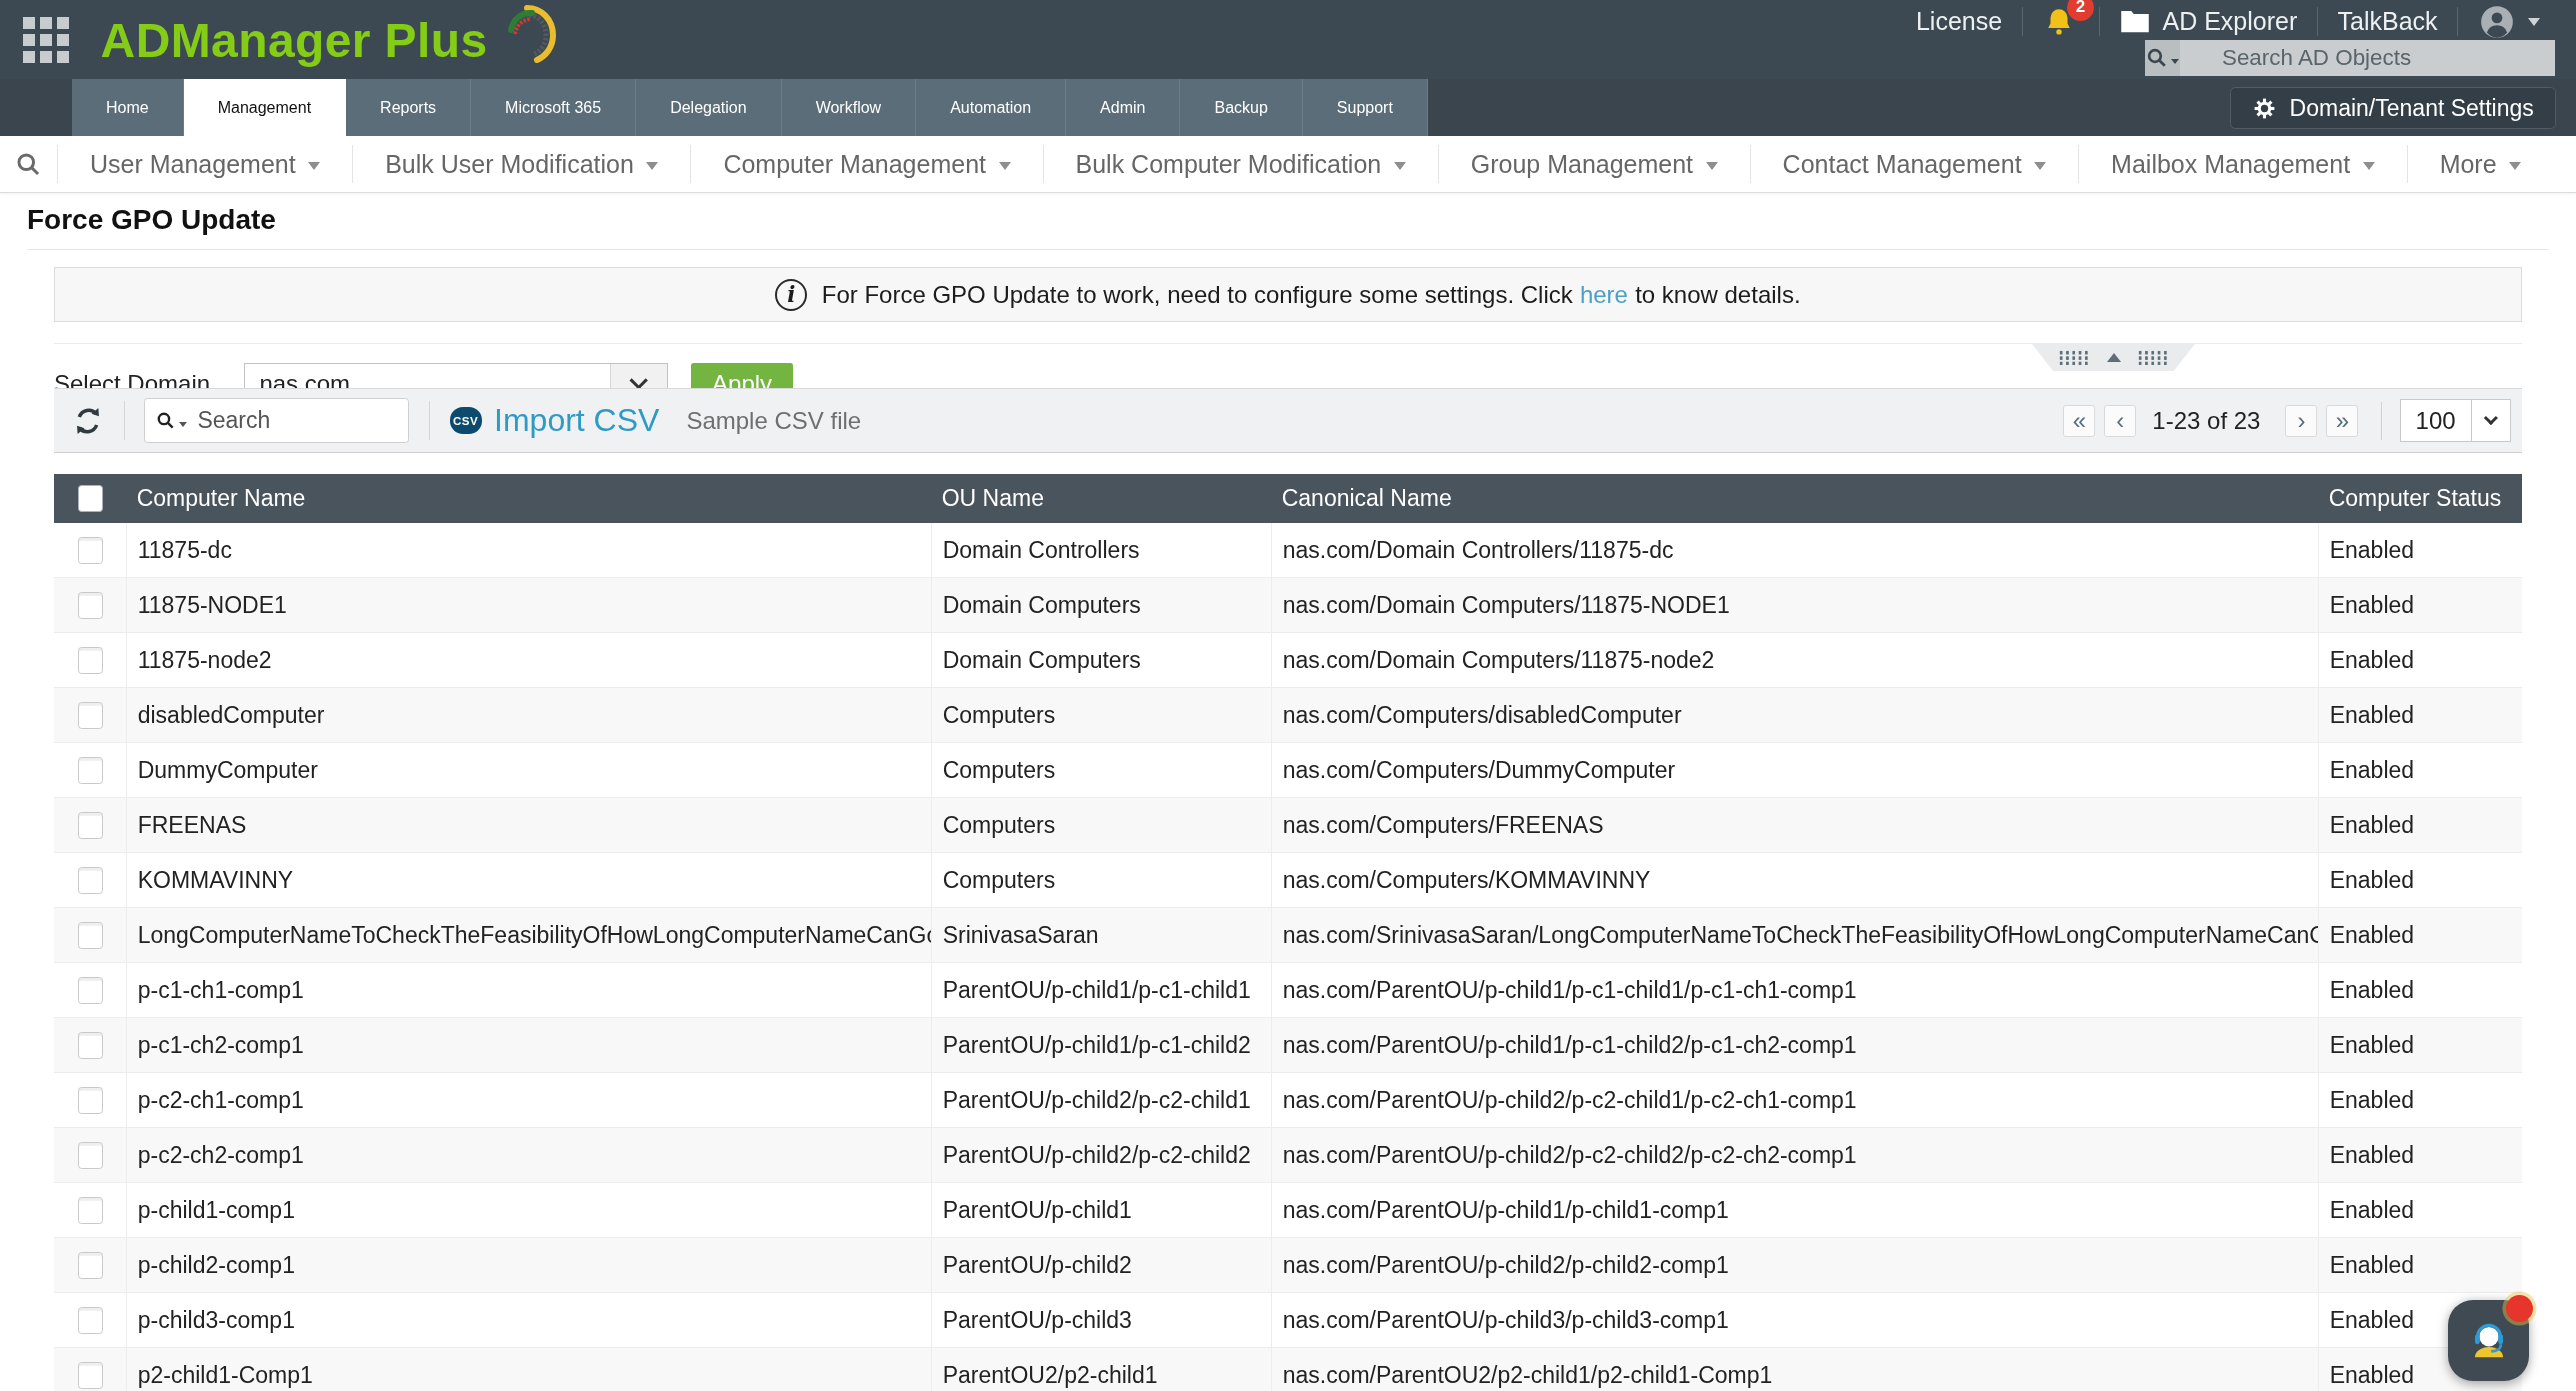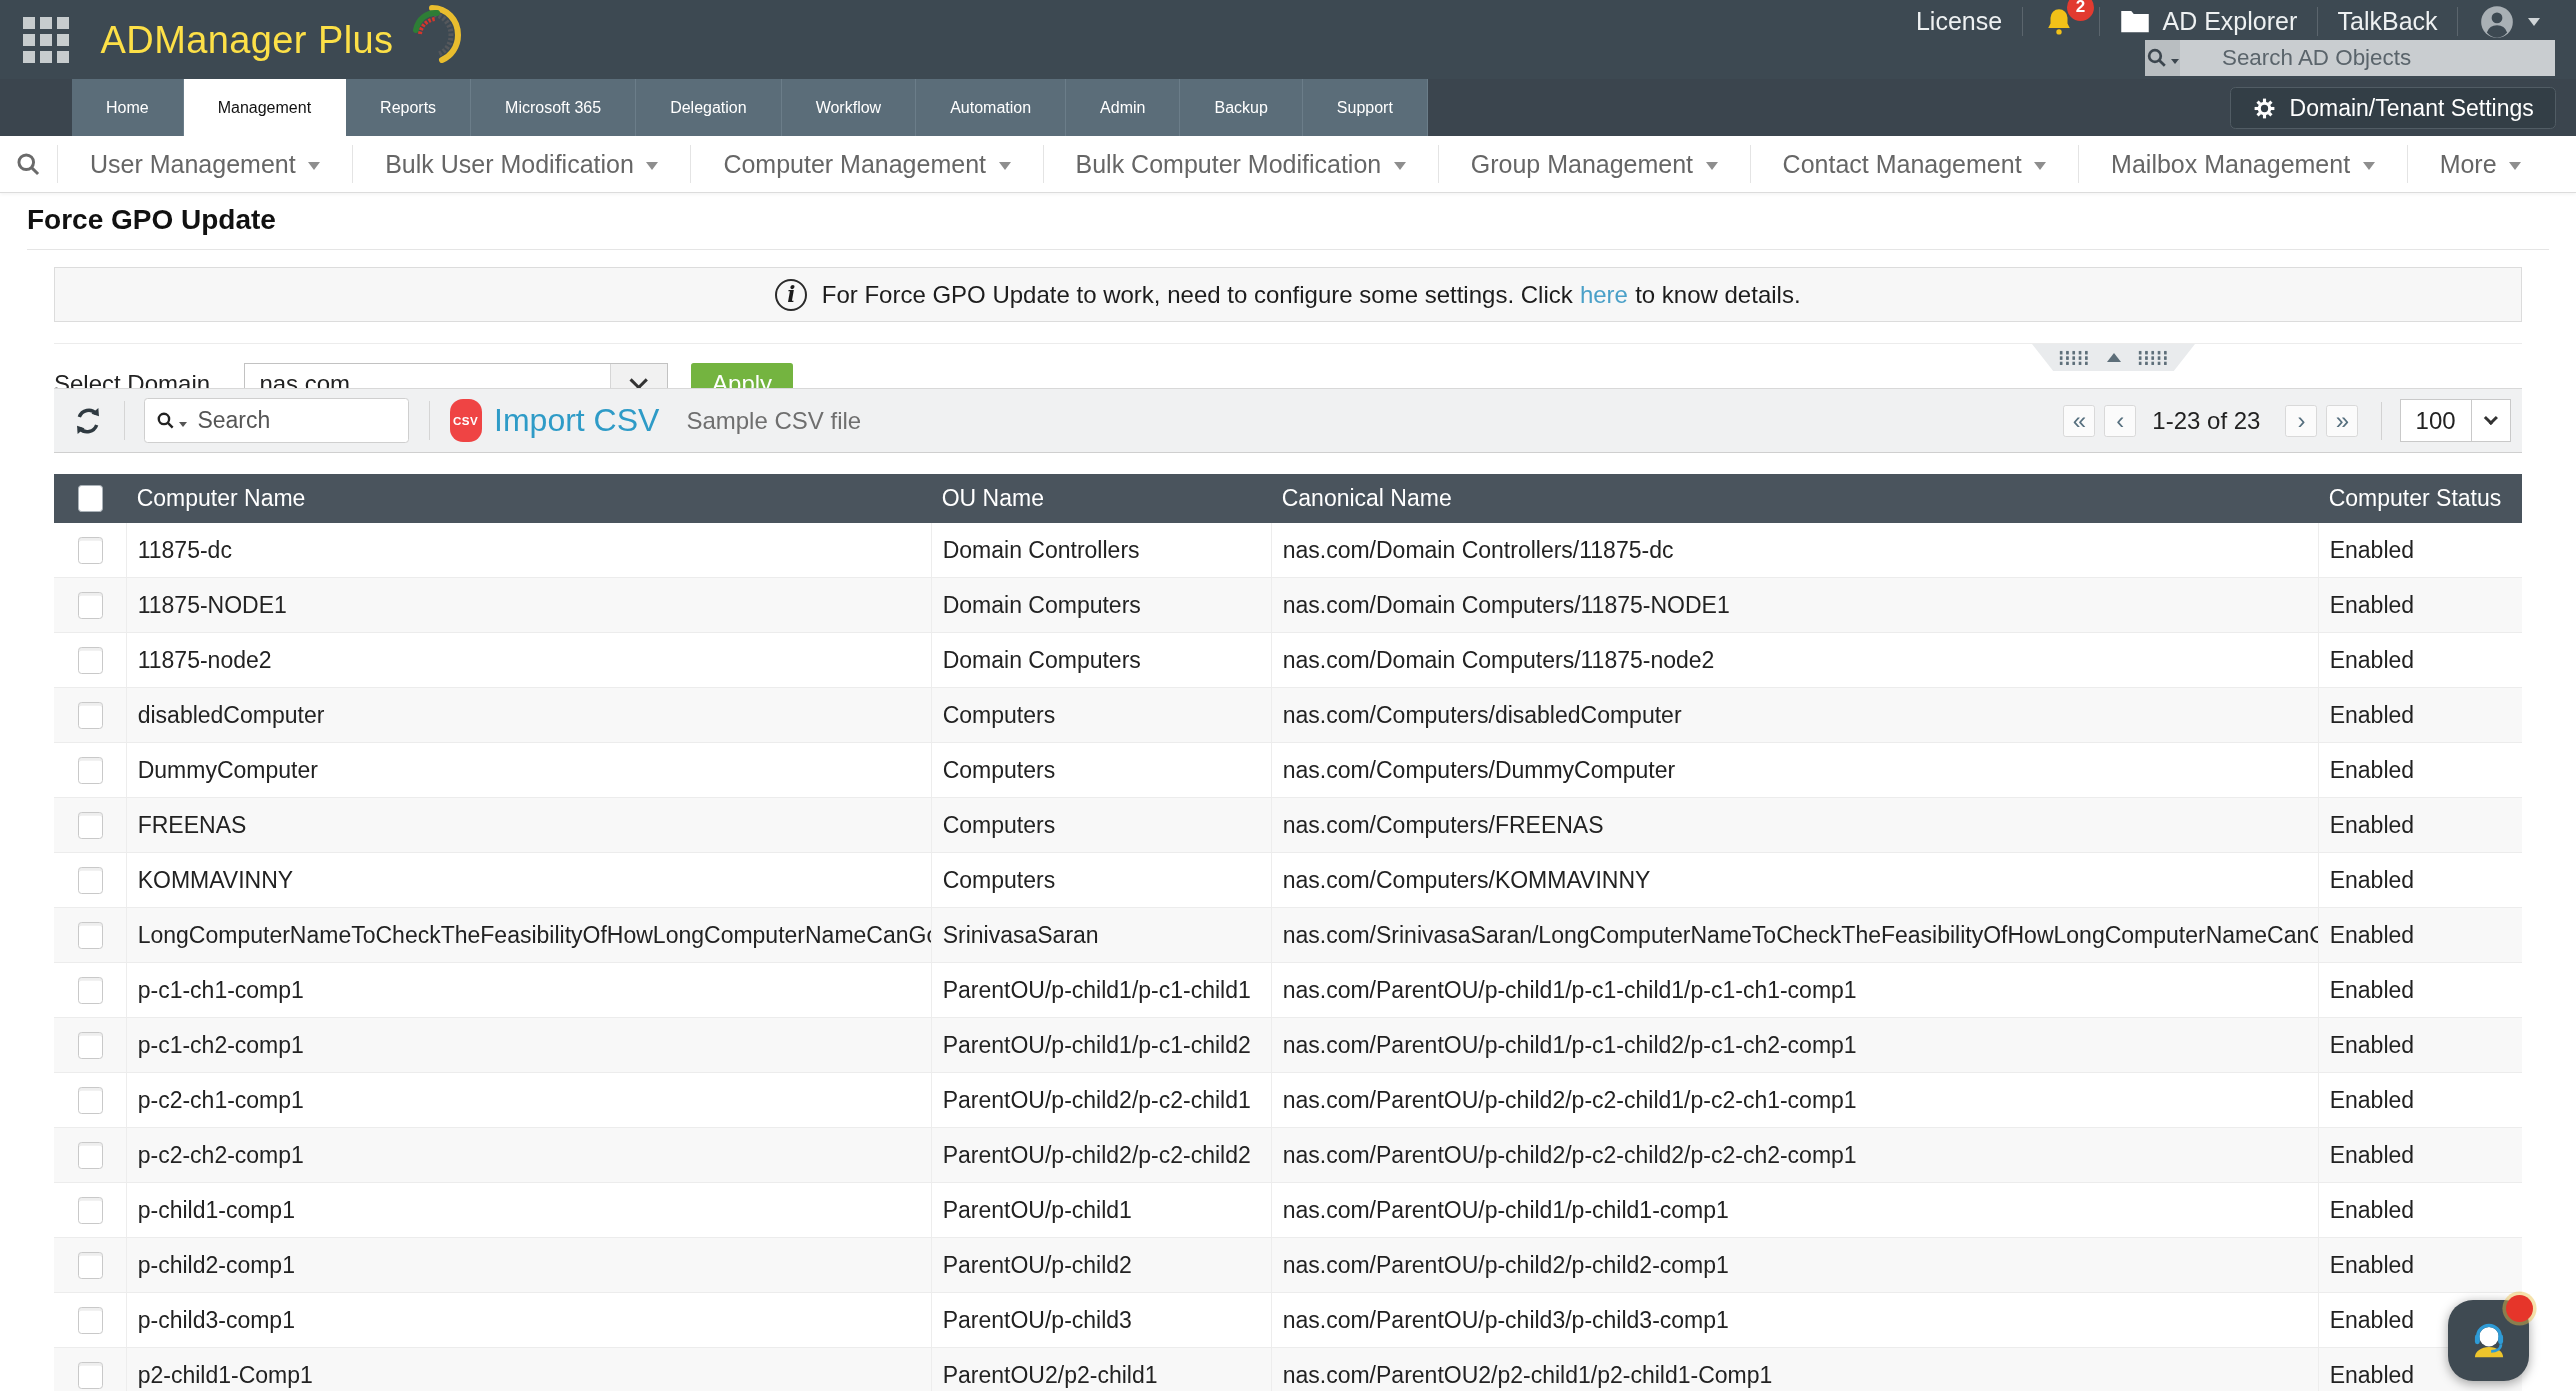--- a/index.html
+++ b/index.html
@@ -4,21 +4,21 @@
 <style>
   * { margin:0; padding:0; box-sizing:border-box; }
   html,body { width:2576px; height:1392px; overflow:hidden; }
   body { position:relative; background:#fff; font-family:"Liberation Sans","DejaVu Sans",sans-serif; color:#222; }
 
   
   .tophdr { position:absolute; top:0; left:0; right:0; height:79px; background:#3d4952; }
   .logo-wrap { position:absolute; left:23px; top:12.5px; height:55px; display:flex; align-items:center; }
   .grid-icon { display:grid; grid-template-columns:repeat(3,11.6px); grid-gap:5.4px; margin-right:32px; }
   .grid-icon span { width:11.6px; height:11.6px; background:#c7ccce; }
-  .logo-text { color:#fde047; font-size:38px; font-weight:400; letter-spacing:0.4px; }
+  .logo-text { color:#84cc16; font-size:48px; font-weight:700; letter-spacing:0.4px; }
   .swirl { margin-left:9px; margin-top:-7.2px; }
 
   .hdr-links { position:absolute; top:0; right:16px; height:43px; display:flex; align-items:center; color:#eef1f2; font-size:25px; }
   .hdr-link { padding:0 19.7px; display:flex; align-items:center; gap:12.5px; }
   .hdr-vdiv { width:0.9px; height:29px; background:#5b656d; }
   .bell-wrap { position:relative; padding:0 23px 0 19.7px; display:flex; align-items:center; }
   .badge { position:absolute; top:-10.7px; right:5.4px; min-width:27px; height:27px; border-radius:13.4px; background:#e23b30; color:#fff; font-size:17px; font-weight:700; display:flex; align-items:center; justify-content:center; padding:0 5.4px; }
   .caret-sm { width:0; height:0; border-left:6.3px solid transparent; border-right:6.3px solid transparent; border-top:8px solid #cfd4d7; }
 
   .hdr-search { position:absolute; top:40px; right:21.5px; width:410px; height:36px; background:#c9cdd0; display:flex; align-items:center;gap:29px; }
@@ -59,21 +59,21 @@
   .collapse-handle { position:absolute; top:344px; left:2032px; width:163px; height:27px; background:#e9ebed; clip-path:polygon(0 0,100% 0,87% 100%,13% 100%); display:flex; align-items:center; justify-content:center; gap:16px; cursor:pointer; }
   .dots { width:33px; height:15px; background-image:radial-gradient(circle,#5d6e79 1.6px,transparent 1.8px); background-size:6.3px 5.4px; }
   .tri-up { width:0; height:0; border-left:7.2px solid transparent; border-right:7.2px solid transparent; border-bottom:9.8px solid #5d6e79; }
 
   
   .toolbar { position:absolute; top:388px; left:54px; right:54px; height:65px; background:#f0f1f2; border-top:0.9px solid #d8d8d8; border-bottom:0.9px solid #cfcfcf; display:flex; align-items:center; padding-left:18px; }
   .tdiv { width:0.9px; height:39px; background:#d5d5d5; margin:0 19.7px; }
   .tsearch { display:flex; align-items:center; background:#fff; border:0.9px solid #cfcfcf; border-radius:3.6px; width:265px; height:45px; padding:0 10.7px; gap:3.6px; }
   .tsearch input { border:none; outline:none; font-size:23px; width:100%; color:#333; font-family:inherit; }
   .tsearch input::placeholder { color:#555; }
-  .csv-icon { width:32px; height:43px; background:#ef4444; border-radius:13px; color:#fff; font-size:11.6px; font-weight:700; display:flex; align-items:center; justify-content:center; letter-spacing:0.4px; margin-right:12.5px; }
+  .csv-icon { width:32px; height:27px; background:#0c4a6e; border-radius:13px; color:#fff; font-size:11.6px; font-weight:700; display:flex; align-items:center; justify-content:center; letter-spacing:0.4px; margin-right:12.5px; }
   .import-link { color:#2e9bc7; font-size:32px; cursor:pointer; }
   .sample-link { color:#6f6f6f; font-size:24px; margin-left:27px; cursor:pointer; }
   .pager { margin-left:auto; display:flex; align-items:center; padding-right:10.7px; }
   .pbtn { width:32px; height:32px; border:0.9px solid #d9d9d9; background:#fbfbfb; border-radius:2.7px; color:#57707f; font-size:24px; line-height:29px; text-align:center; margin-left:9px; cursor:pointer; font-family:inherit; }
   .range { font-size:24px; color:#222; margin:0 16px; }
   .pager-div { width:0.9px; height:38px; background:#d2d2d2; margin:0 18px 0 23px; }
   .size-select { width:111px; height:43px; background:#fff; border:0.9px solid #c9c9c9; display:flex; align-items:center; cursor:pointer; }
   .size-val { flex:1; padding-left:14.3px; font-size:24px; }
   .size-chevron { width:39px; height:100%; border-left:0.9px solid #c9c9c9; display:flex; align-items:center; justify-content:center; }
   .chev-s { width:9.8px; height:9.8px; border-right:3.1px solid #333; border-bottom:3.1px solid #333; transform:rotate(45deg); margin-top:-4.5px; }

